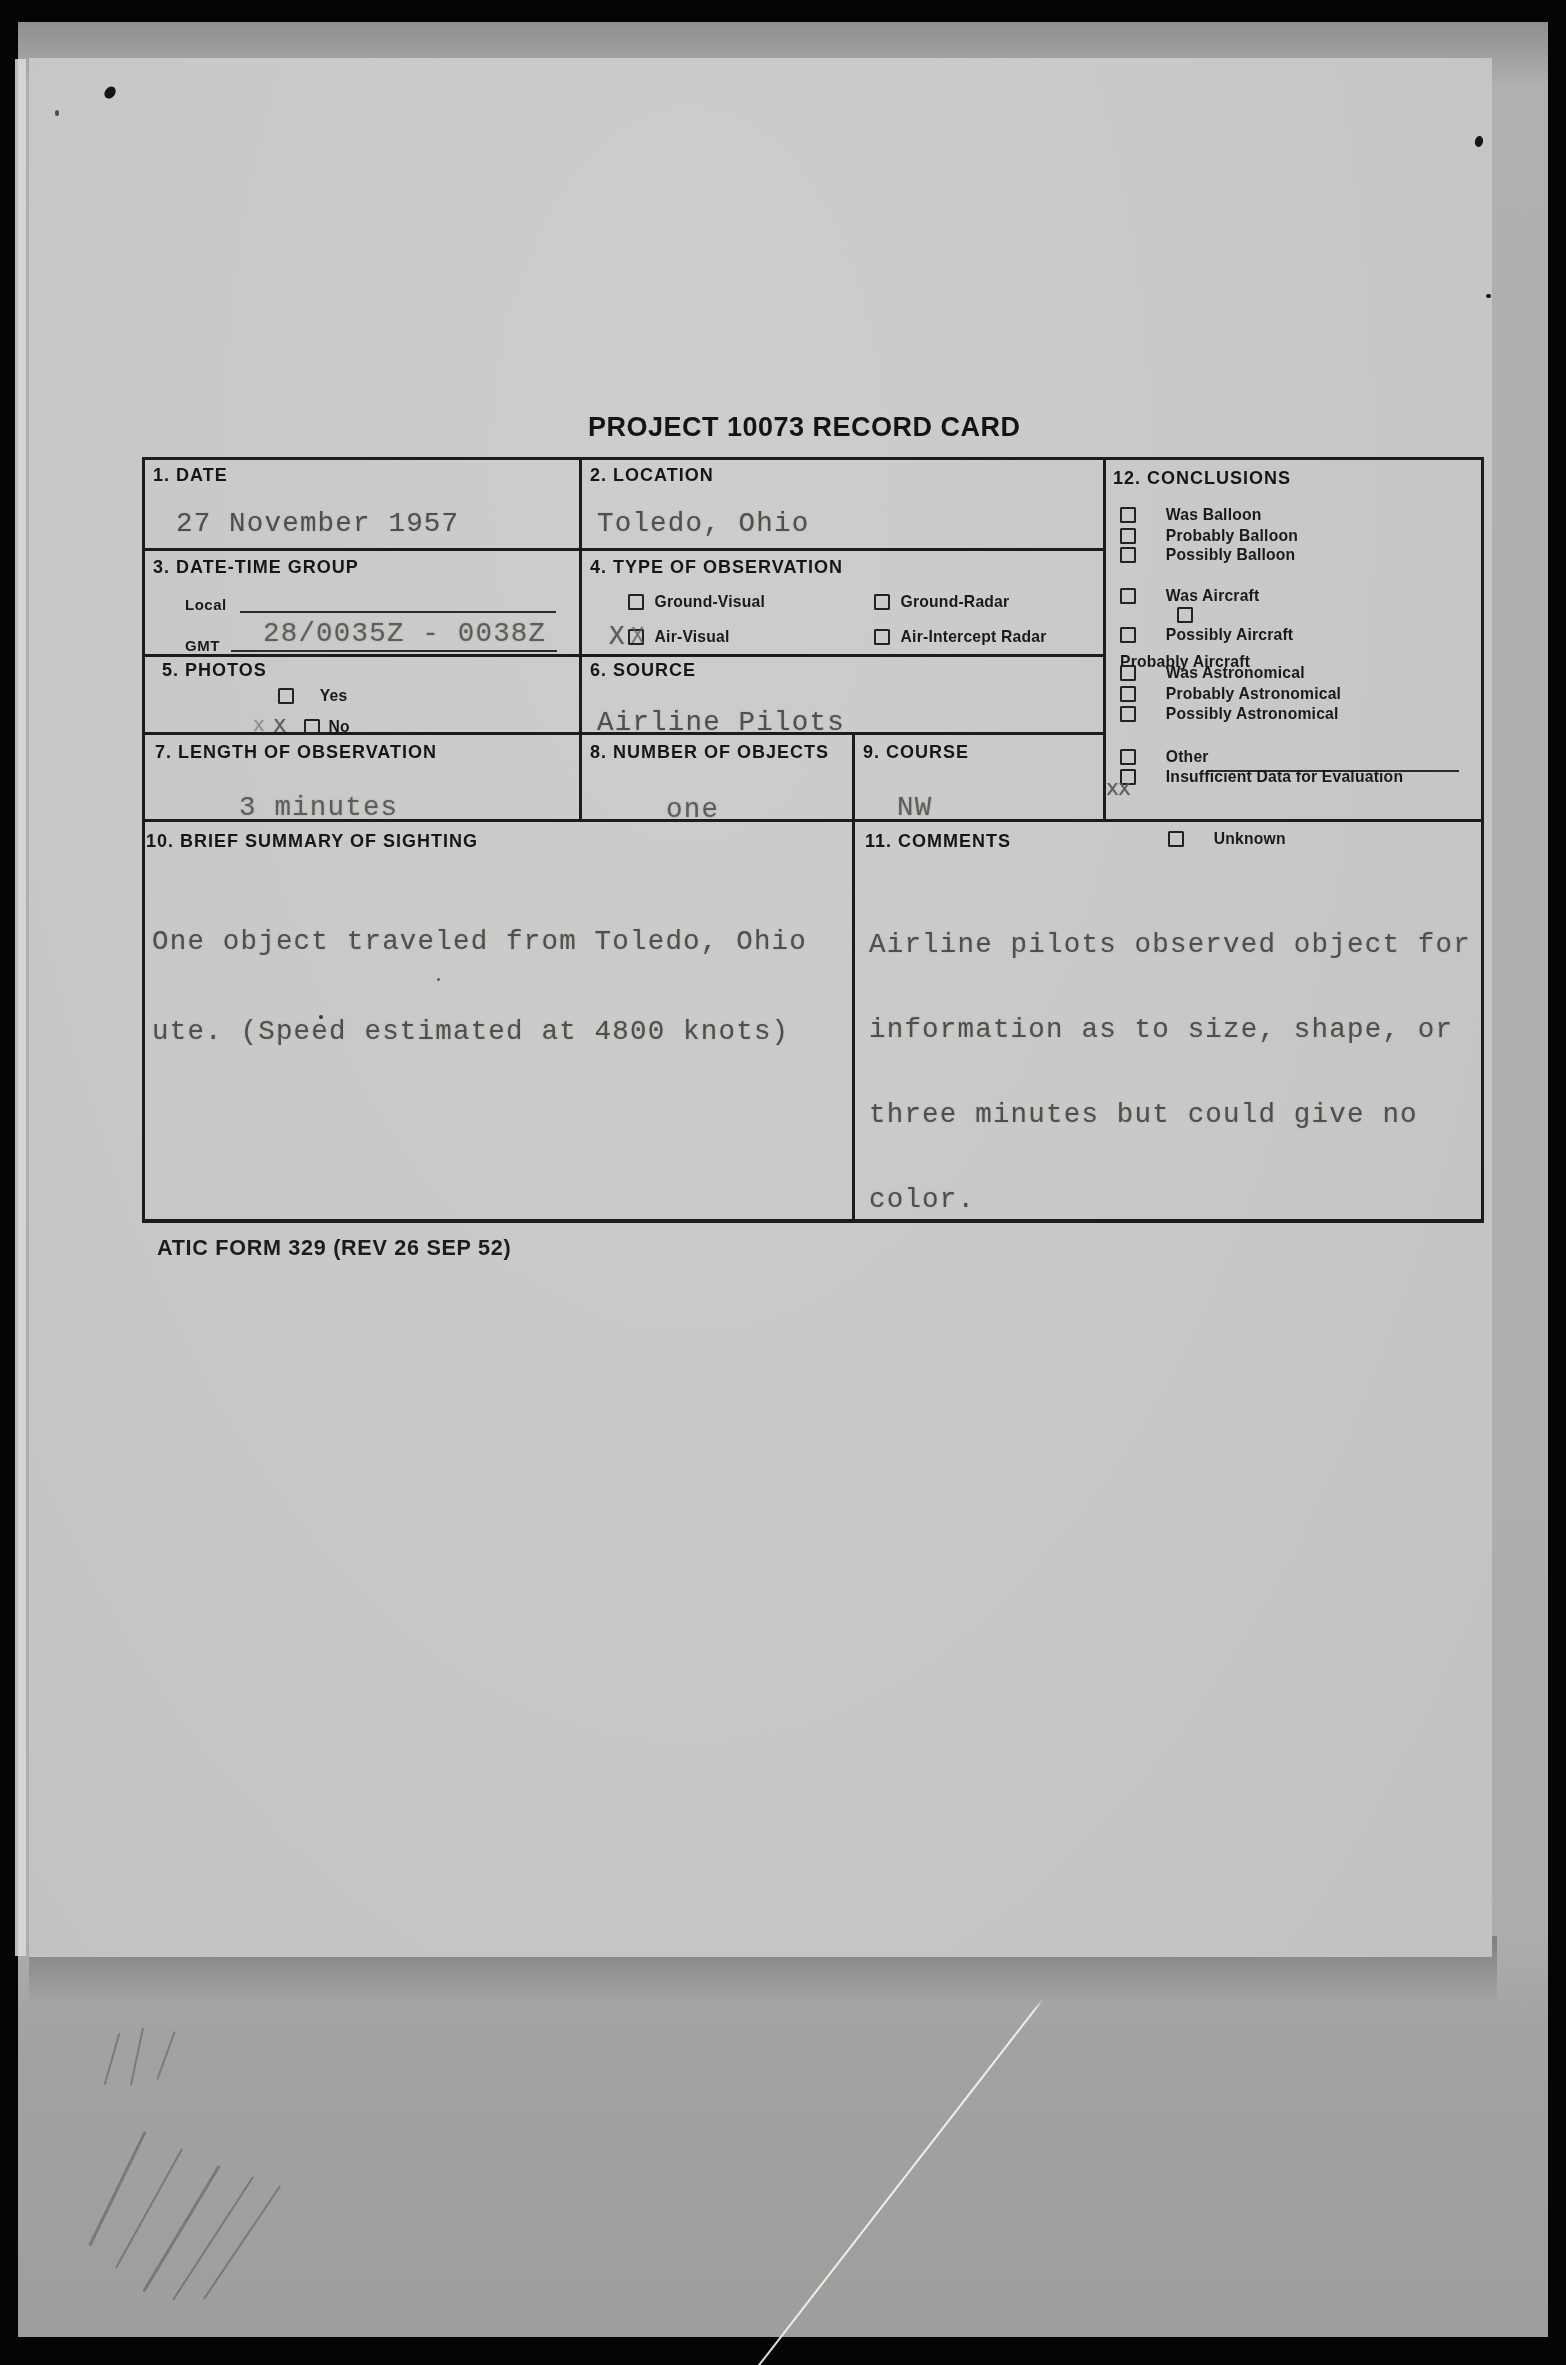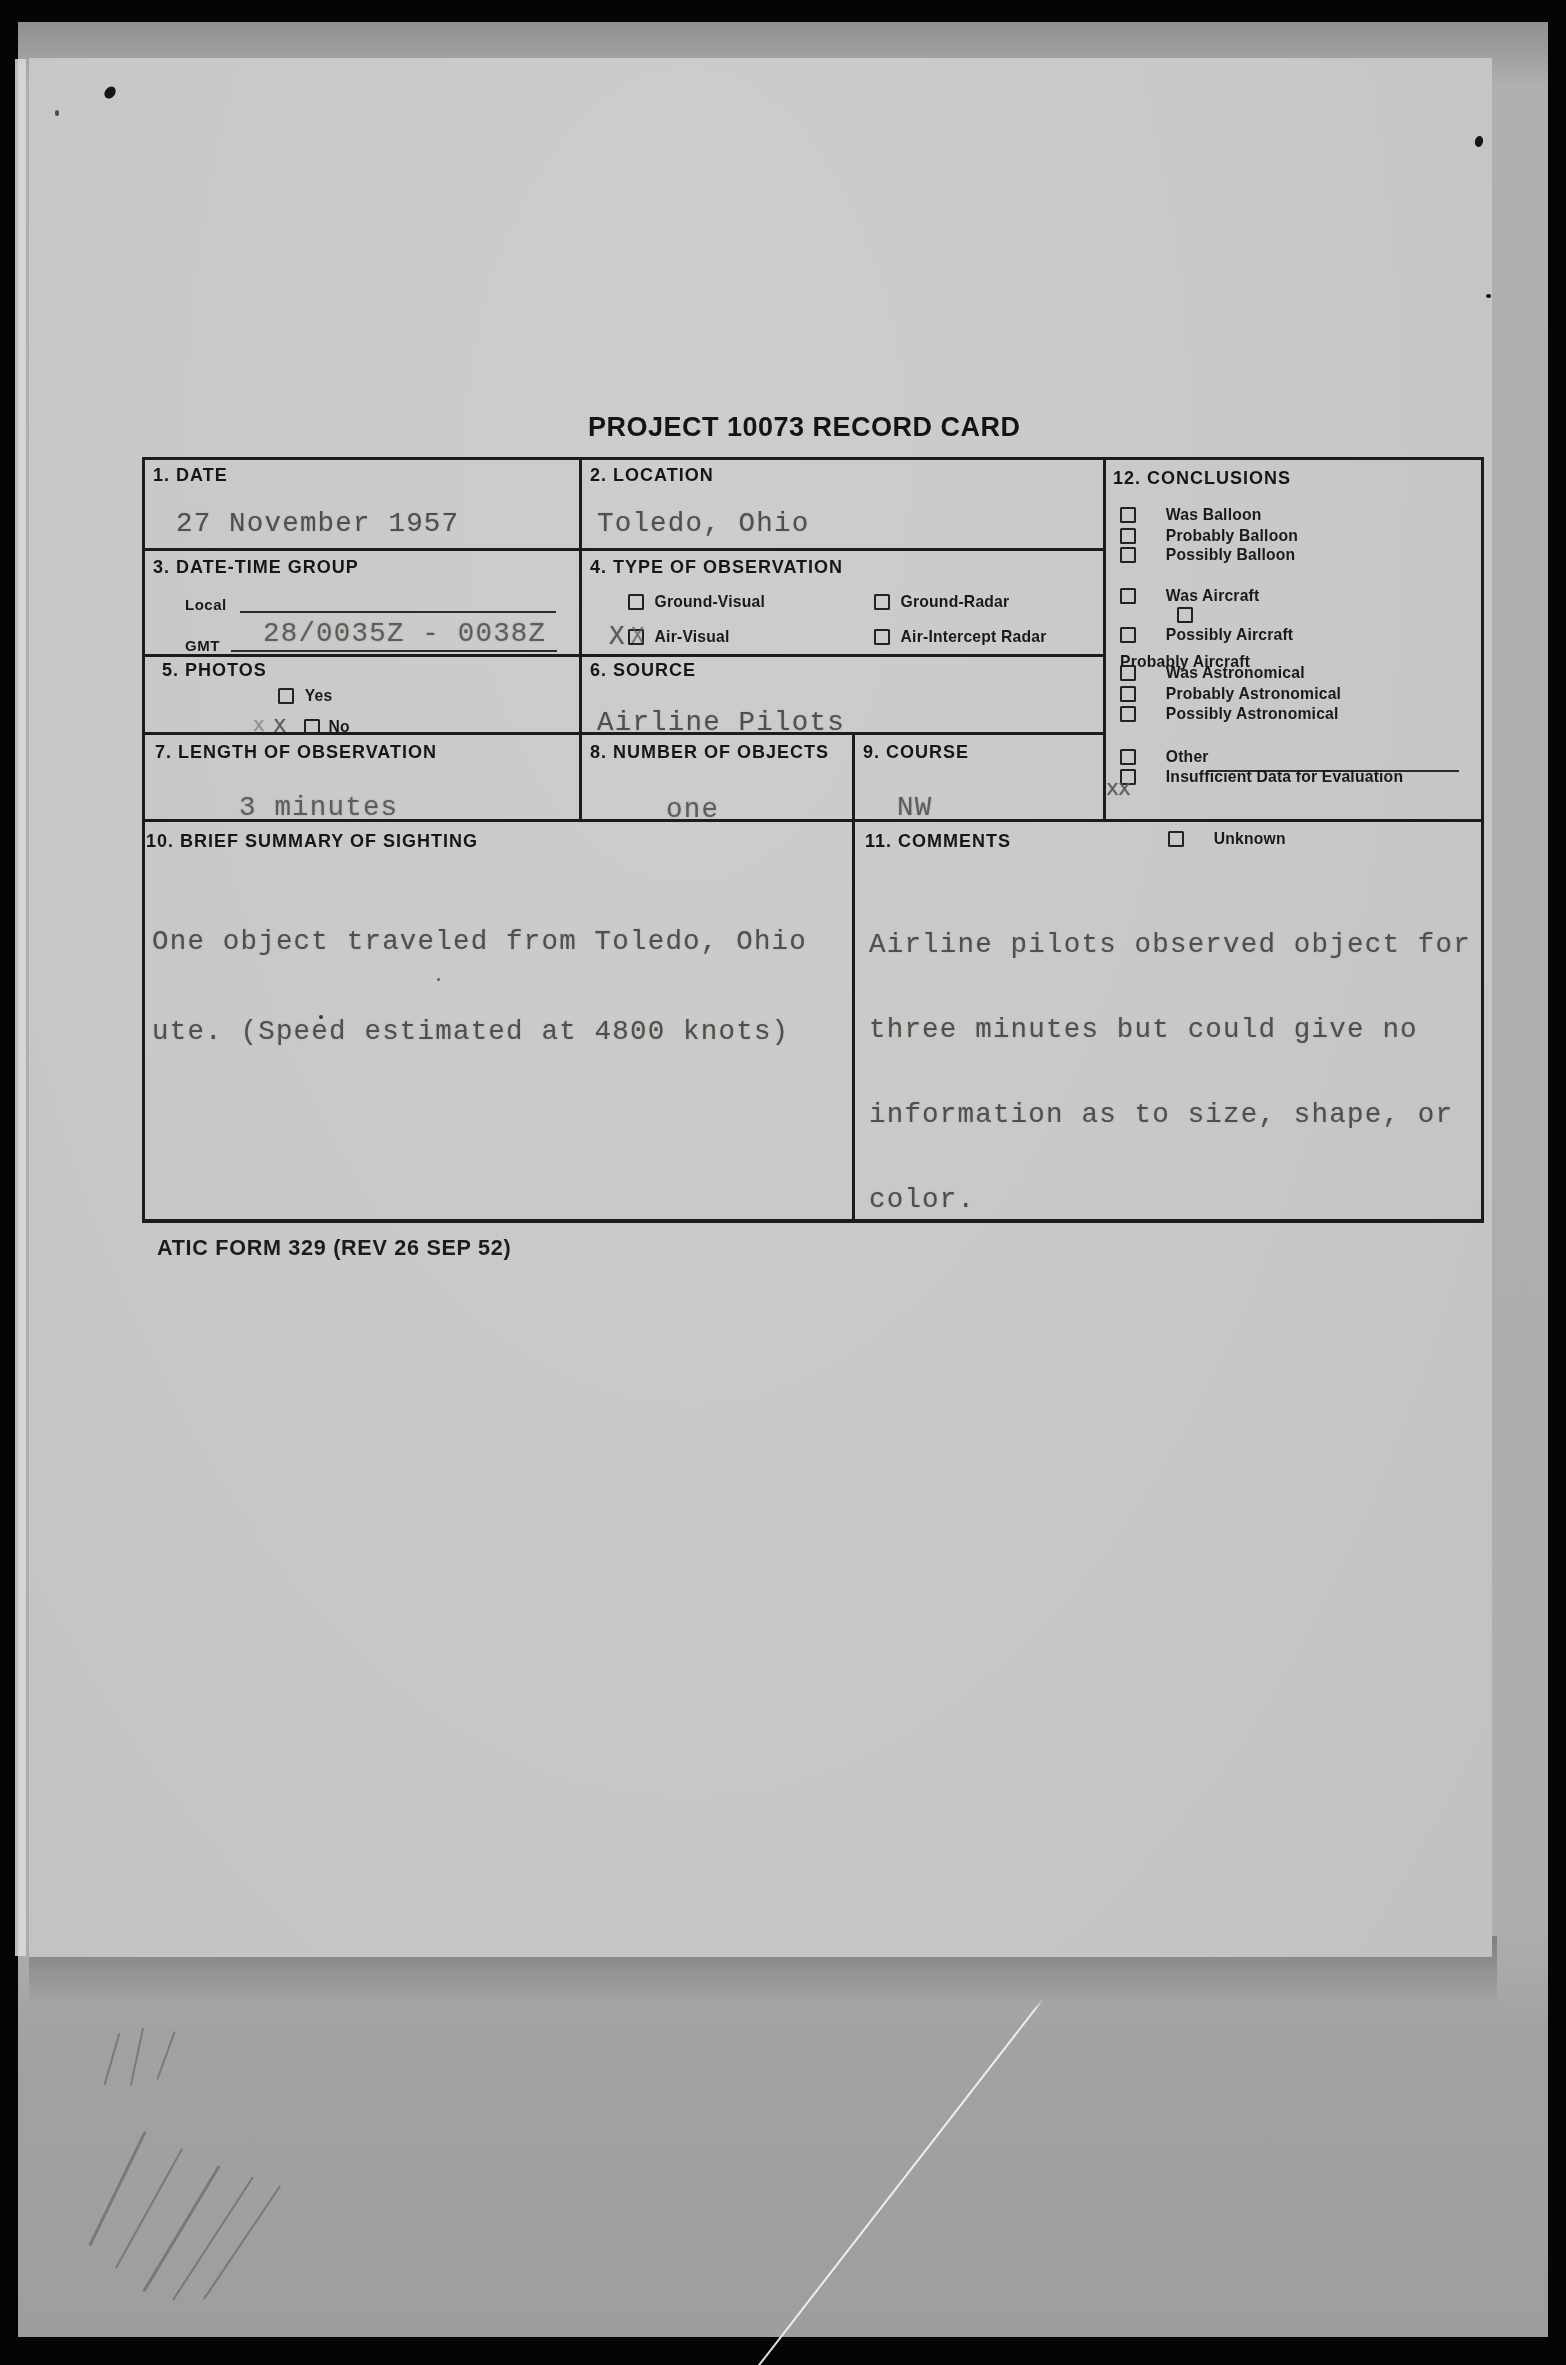--- a/index.html
+++ b/index.html
@@ -103,21 +103,21 @@
       <span class="chk-label">Air-Visual</span>
     </div>
     <div class="mark" style="left:580px;top:562px;font-size:25.5px;">X</div>
     <div class="mark" style="left:602px;top:565px;font-size:21.6px;opacity:.75;">X</div>
     <div class="obsrow" style="left:845px;top:570px;">
       <span class="box"></span>
       <span class="chk-label">Air-Intercept Radar</span>
     </div>
 
     <div class="sec-lbl" style="left:133px;top:602px;">5. PHOTOS</div>
-    <div class="obsrow" style="left:249px;top:629px;gap:11px;">
+    <div class="obsrow" style="left:249px;top:629px;gap:26px;">
       <span class="box"></span>
       <span class="chk-label">Yes</span>
     </div>
     <div class="obsrow" style="left:247px;top:660px;gap:8.8px;padding-left:28px;">
       <span class="box"></span>
       <span class="chk-label">No</span>
     </div>
     <div class="mark" style="left:224px;top:655px;font-size:19.6px;opacity:.55;">x</div>
     <div class="mark" style="left:244px;top:653px;font-size:22.6px;">x</div>
 
@@ -133,22 +133,22 @@
 
     <div class="sec-lbl" style="left:117px;top:773px;">10. BRIEF SUMMARY OF SIGHTING</div>
     <div class="typed typed-block" style="left:123px;top:809px;line-height:30px;">
       <span>One object traveled from Toledo, Ohio</span>
       <span>ute. (Speed estimated at 4800 knots)</span>
     </div>
 
     <div class="sec-lbl" style="left:836px;top:773px;">11. COMMENTS</div>
     <div class="typed typed-block" style="left:840px;top:816px;line-height:28.4px;">
       <span>Airline pilots observed object for</span>
+      <span>information as to size, shape, or</span>
       <span>three minutes but could give no</span>
-      <span>information as to size, shape, or</span>
       <span>color.</span>
     </div>
 
     <div class="sec-lbl" style="left:1084px;top:410px;">12. CONCLUSIONS</div>
 
     <div class="crow" style="top:448px;">
       <span class="box"></span>
       <span class="chk-label">Was Balloon</span>
     </div>
     <div class="crow" style="top:469px;">

